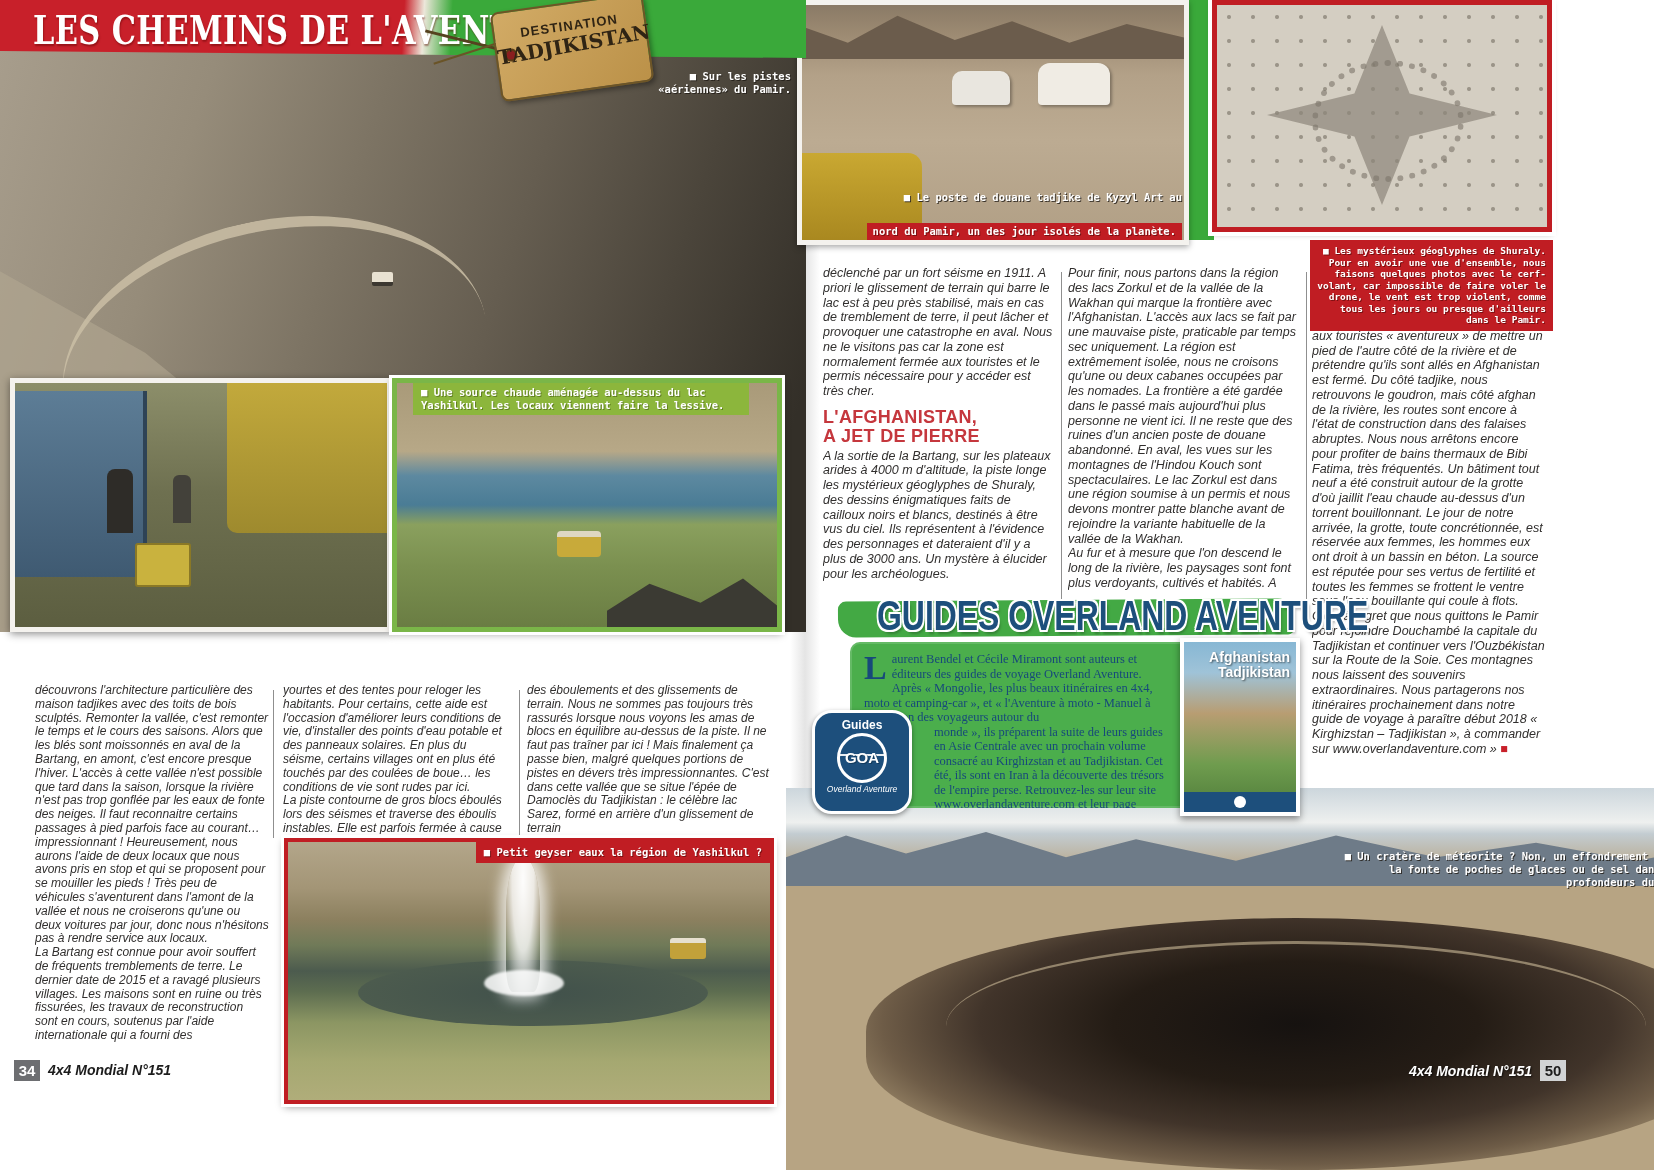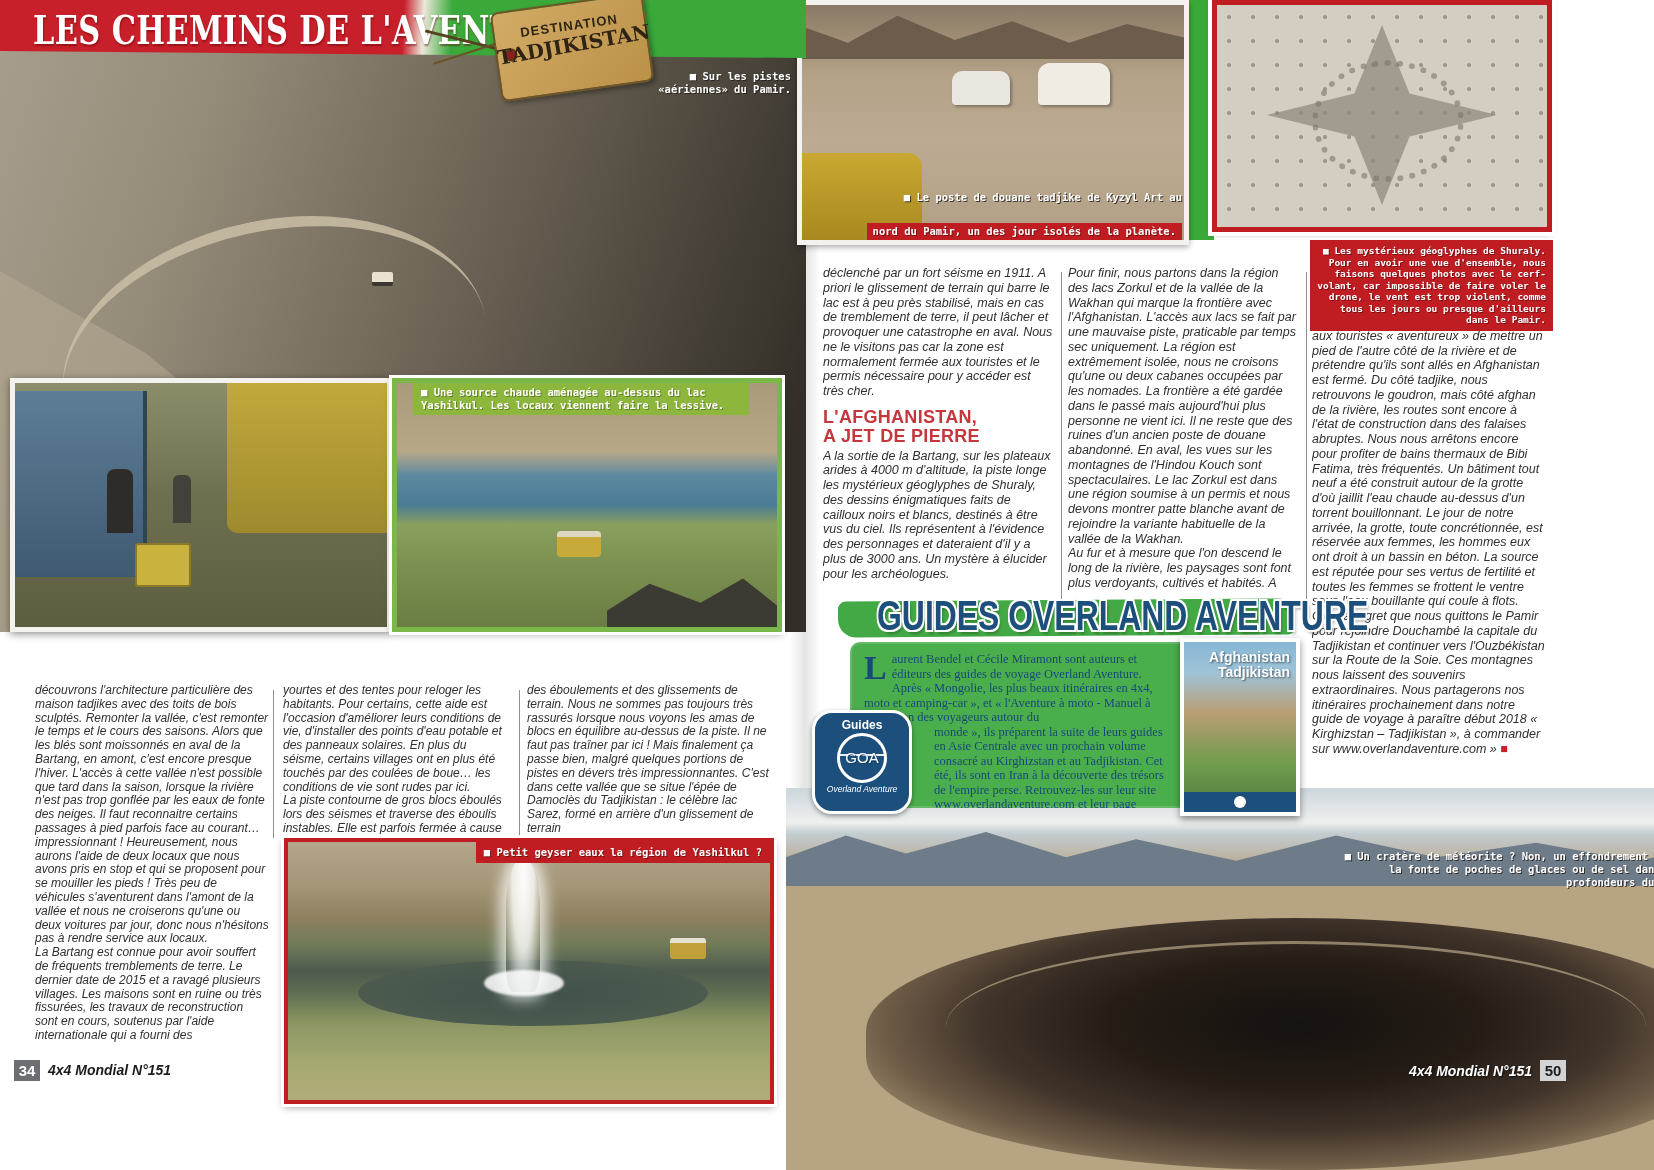--- a/index.html
+++ b/index.html
@@ -176,21 +176,21 @@
       <span class="dropcap">L</span><span>aurent Bendel et Cécile Miramont sont auteurs et éditeurs des guides de voyage Overland Aventure. Après « Mongolie, les plus beaux itinéraires en 4x4, moto et camping-car », et « l'Aventure à moto - Manuel à l'intention des voyageurs autour du</span>
     </div>
     <div style="margin:0 118px 0 84px;">monde », ils préparent la suite de leurs guides en Asie Centrale avec un prochain volume consacré au Kirghizstan et au Tadjikistan. Cet été, ils sont en Iran à la découverte des trésors de l'empire perse. Retrouvez-les sur leur site www.overlandaventure.com et leur page Facebook Overland Aventure.</div>
   </div>
 
   <div class="abs" style="left:812px;top:710px;width:94px;height:98px;z-index:4;background:#1d4f7c;border:3px solid #fff;
               border-radius:20px;box-shadow:0 2px 5px rgba(0,0,0,.4);text-align:center;color:#fff;">
     <div style="font-size:12px;font-weight:bold;margin-top:5px;">Guides</div>
     <div style="width:44px;height:44px;margin:1px auto 1px;border:3px solid #fff;border-radius:50%;position:relative;
                 background:linear-gradient(transparent 42%,rgba(255,255,255,.9) 42%,rgba(255,255,255,.9) 46%,transparent 46%);">
-      <div style="font-weight:normal;font-size:15px;line-height:44px;text-shadow:1px 1px 0 #123a5c;">GOA</div>
+      <div style="font-weight:bold;font-size:15px;line-height:44px;text-shadow:1px 1px 0 #123a5c;">GOA</div>
     </div>
     <div style="font-size:8.5px;font-style:italic;">Overland Aventure</div>
   </div>
 
   <div class="abs" style="left:1180px;top:638px;width:112px;height:170px;z-index:5;border:4px solid #fff;
               box-shadow:0 3px 7px rgba(0,0,0,.45);
               background:linear-gradient(180deg,#87b7d4 0%,#9fc3d8 18%,#b89d72 42%,#6f9c4e 72%,#4e7c3a 100%);">
     <div class="abs" style="top:8px;right:6px;text-align:right;color:#fff;font-weight:bold;font-size:14px;line-height:1.1;
                 text-shadow:1px 1px 2px rgba(0,0,0,.55);">
       <div>Afghanistan</div>

